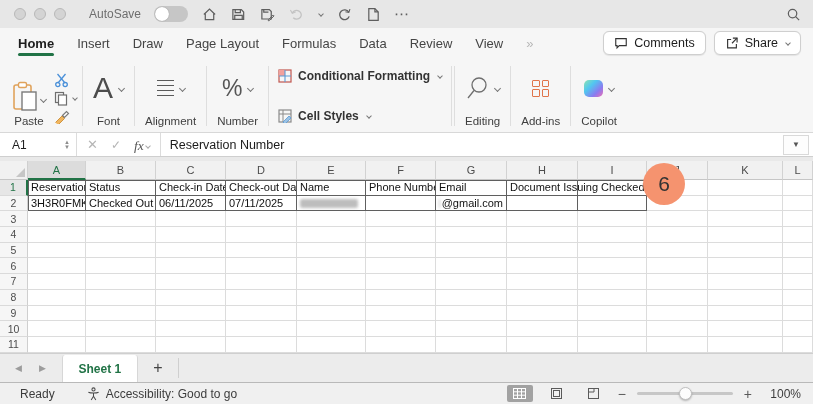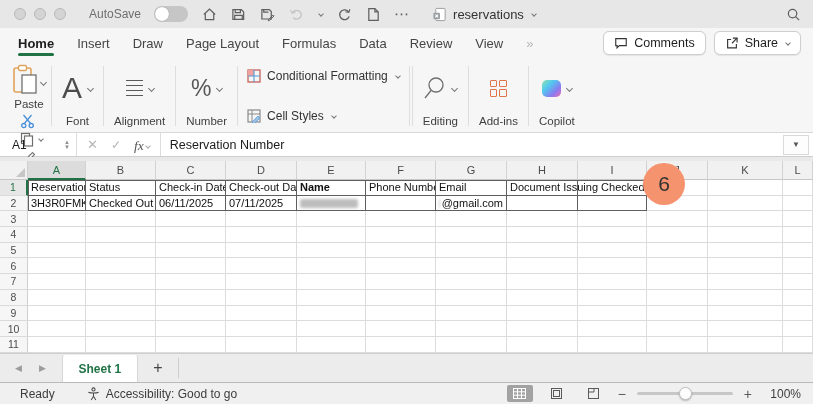--- a/index.html
+++ b/index.html
@@ -34,30 +34,30 @@
   .tab-actions { margin-left:auto; display:flex; gap:8px; }
   .pill { height:24px; background:#fff; border:1px solid #cfcfcf; border-radius:6px; display:flex; align-items:center; gap:6px; padding:0 10px; font-size:12.5px; color:#1d1d1d; box-shadow:0 0.5px 1px rgba(0,0,0,.08); }
   .pill svg { width:14px; height:14px; color:#333; }
 
   
   .ribbon { height:75px; background:#f6f6f6; display:flex; align-items:stretch; padding:5px 6px 3px 8px; border-bottom:1px solid #d8d8d8; }
   .rdiv { width:1px; background:#dedede; margin:3px 1px; }
   .rgroup { display:flex; flex-direction:column; align-items:center; justify-content:flex-end; padding:1px 9px 2px; }
   .rlabel { font-size:11.5px; color:#3f3f3f; margin-top:3px; white-space:nowrap; }
   .rbig { flex:1; display:flex; align-items:center; }
-  .paste-group { display:flex; flex-direction:column; align-items:flex-start; padding:1px 4px 2px 4px; }
+  .paste-group { display:flex; flex-direction:row; align-items:flex-end; padding:1px 4px 2px 4px; }
   .paste-col { display:flex; flex-direction:column; align-items:center; justify-content:flex-end; }
   .clip-tools { display:flex; flex-direction:column; justify-content:space-between; padding:2px 0 2px 8px; }
   .clip-tools .trow { display:flex; align-items:center; gap:3px; height:18px; }
   .bigA { font-size:30px; color:#4c4c4c; font-weight:400; line-height:1; }
   .pct { font-size:23px; color:#565656; line-height:1; }
   .align-lines { display:flex; flex-direction:column; gap:3.5px; }
   .align-lines i { display:block; width:17px; height:1.6px; background:#5a5a5a; }
   .stack3 { display:flex; flex-direction:column; justify-content:space-between; padding:3px 8px; }
-  .stack3 .srow { display:flex; align-items:center; gap:6px; font-size:12px; color:#333; height:20px; white-space:nowrap; }
+  .stack3 .srow { display:flex; align-items:center; gap:6px; font-size:12px; color:#333; height:20px; white-space:nowrap;font-weight:bold; }
   .copilot-blob { width:19px; height:17px; border-radius:5px; background:linear-gradient(135deg,#8fe3b0 0%,#51c7f0 35%,#8a7bf0 70%,#ef6eb2 100%); }
   .addins-ic { width:17px; height:17px; display:grid; grid-template-columns:1fr 1fr; grid-template-rows:1fr 1fr; gap:2px; }
   .addins-ic i { border:1.6px solid #e0744a; border-radius:1px; }
 
   
   .fbar { height:24px; background:#fff; display:flex; align-items:center; border-bottom:1px solid #cfcfcf; }
   .namebox { width:76px; height:100%; display:flex; align-items:center; justify-content:space-between; padding:0 6px 0 12px; font-size:12px; color:#1d1d1d; }
   .stepper { display:flex; flex-direction:column; line-height:5px; font-size:6px; color:#8d8d8d; }
   .vdiv { width:1px; height:100%; background:#dcdcdc; }
   .fx-tools { display:flex; align-items:center; gap:13px; padding:0 10px; color:#b5b5b5; }
@@ -153,31 +153,20 @@
           <path d="M13.8 2.2 L12.6 5.8 L9 5" stroke-width="1.2"></path>
         </svg>
     </span>
     <span class="tb-icon">
       <svg viewBox="0 0 16 16" fill="none" stroke="currentColor" stroke-width="1.3">
           <path d="M3 1.8 H9.5 L13 5.3 V14.2 H3 Z"></path>
           <path d="M9.5 1.8 V5.3 H13"></path>
         </svg>
     </span>
     <span class="ellipsis">⋯</span>
-    <div class="doc-group">
-      <span class="tb-icon" style="color:#8a8a8a">
-        <svg viewBox="0 0 16 16">
-            <rect x="4" y="1.5" width="10" height="13" rx="1" fill="#fff" stroke="#9a9a9a"></rect>
-            <rect x="1.5" y="6" width="7" height="7" rx="1" fill="#9aa0a6"></rect>
-            <path d="M3.5 8 L6.5 11 M6.5 8 L3.5 11" stroke="#fff" stroke-width="1.1"></path>
-          </svg>
-      </span>
-      <span class="doc-title">reservations</span>
-      <span class="chv sm"></span>
-    </div>
     <span class="spacer"></span>
     <span class="tb-icon">
       <svg viewBox="0 0 16 16" fill="none" stroke="currentColor" stroke-width="1.3">
           <circle cx="7" cy="7" r="4.5"></circle>
           <path d="M10.3 10.3 L14 14"></path>
         </svg>
     </span>
   </div>
 
   <div class="tabrow">
@@ -367,21 +356,21 @@
           <div class="chead" style="width: 61px;">J</div>
           <div class="chead" style="width: 75px;">K</div>
           <div class="chead" style="width: 30px;">L</div>
         </div>
         <div class="grow">
           <div class="rhead sel">1</div>
           <div class="cell tb" style="width: 58px; box-shadow: rgb(95, 95, 95) 0px 1px 0px 0px inset, rgb(95, 95, 95) 1px 0px 0px 0px inset;">Reservation Number</div>
           <div class="cell tb" style="width: 70px; box-shadow: rgb(95, 95, 95) 0px 1px 0px 0px inset;">Status</div>
           <div class="cell tb" style="width: 70px; box-shadow: rgb(95, 95, 95) 0px 1px 0px 0px inset;">Check-in Date</div>
           <div class="cell tb" style="width: 71px; box-shadow: rgb(95, 95, 95) 0px 1px 0px 0px inset;">Check-out Date</div>
-          <div class="cell tb" style="width: 69px; box-shadow: rgb(95, 95, 95) 0px 1px 0px 0px inset; font-weight: bold;">Name</div>
+          <div class="cell tb" style="width: 69px; box-shadow: rgb(95, 95, 95) 0px 1px 0px 0px inset;">Name</div>
           <div class="cell tb" style="width: 70px; box-shadow: rgb(95, 95, 95) 0px 1px 0px 0px inset;">Phone Number</div>
           <div class="cell tb" style="width: 71px; box-shadow: rgb(95, 95, 95) 0px 1px 0px 0px inset;">Email</div>
           <div class="cell tb spill" style="width: 71px; box-shadow: rgb(95, 95, 95) 0px 1px 0px 0px inset;">Document Issuing Checked</div>
           <div class="cell tb" style="width: 69px; box-shadow: rgb(95, 95, 95) 0px 1px 0px 0px inset;"></div>
           <div class="cell" style="width: 61px;"></div>
           <div class="cell" style="width: 75px;"></div>
           <div class="cell" style="width: 30px;"></div>
         </div>
         <div class="grow">
           <div class="rhead">2</div>

